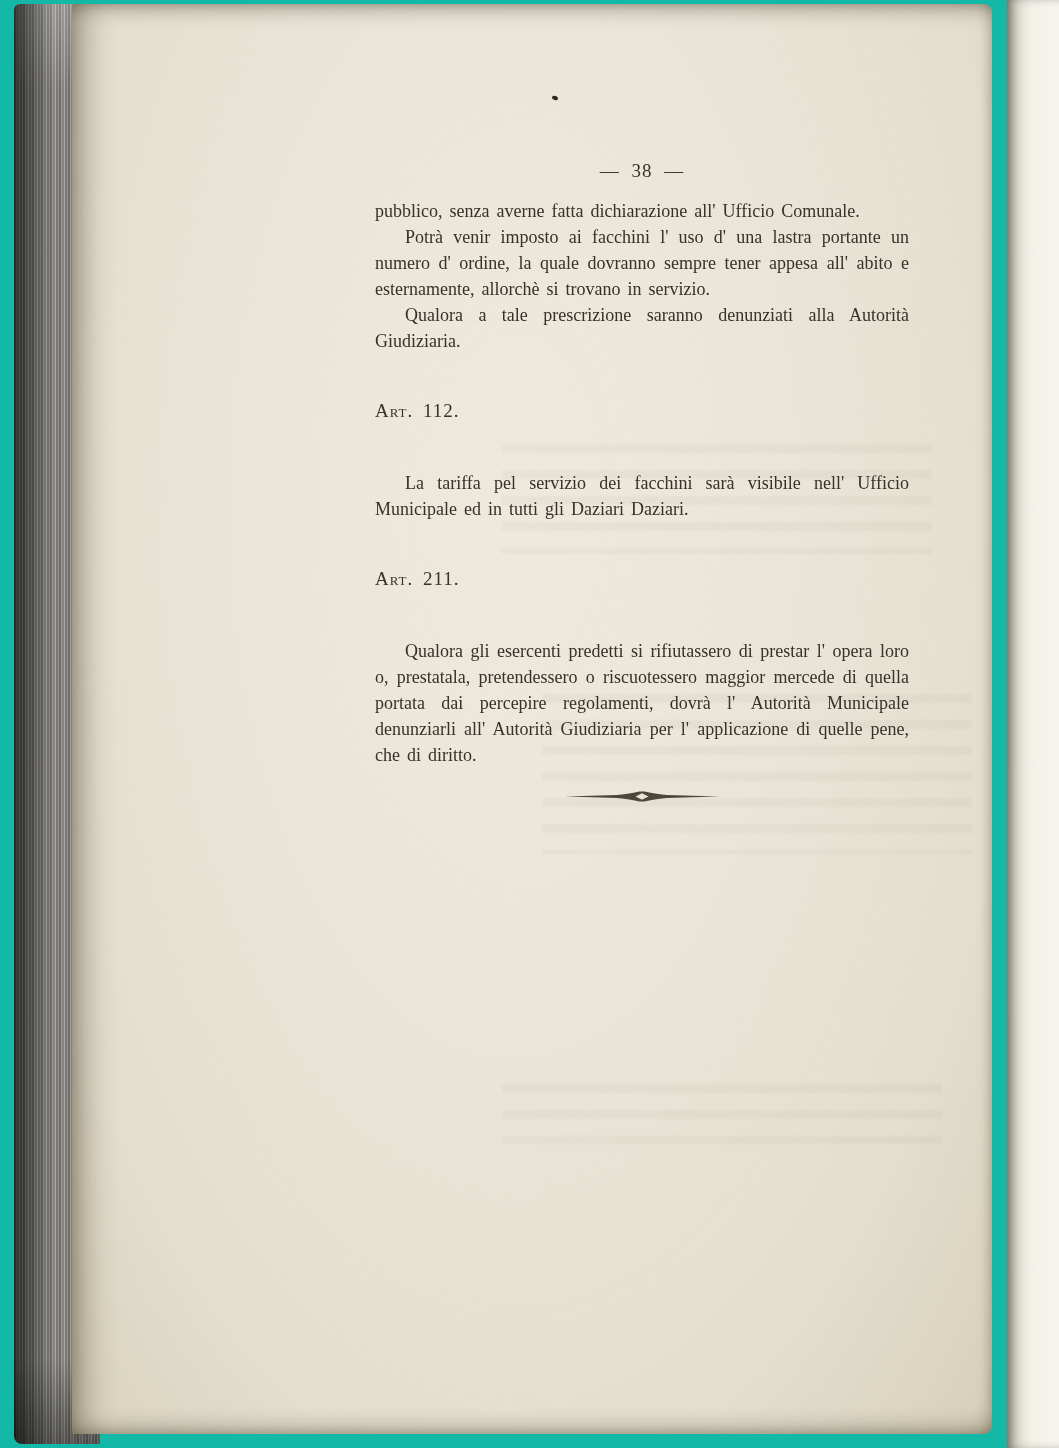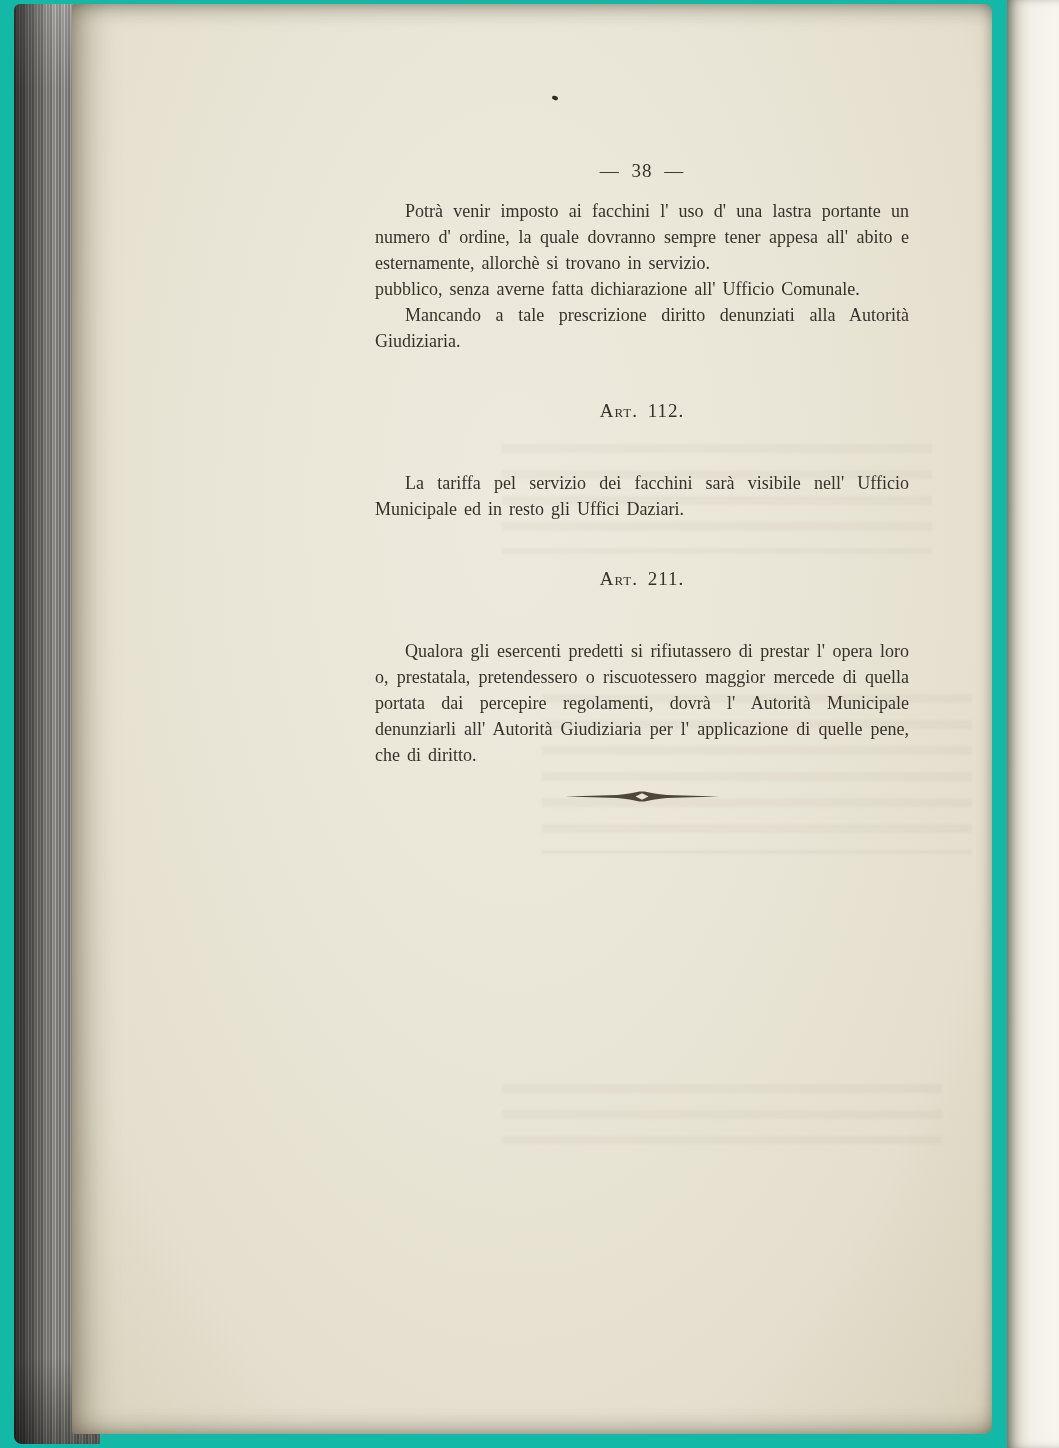--- a/index.html
+++ b/index.html
@@ -92,21 +92,20 @@
     text-align: center;
     word-spacing: 6px;
     letter-spacing: 1px;
     font-size: 19px;
     margin: 0 0 14px 0;
   }
   .para { margin: 0; }
   .para.indent { text-indent: 30px; }
   .art-heading {
     margin: 44px 0 46px 0;
-    text-align: center;
     text-indent: 0;
     font-variant: small-caps;
     font-size: 19px;
     letter-spacing: 1px;
     word-spacing: 4px;
   }
   .divider {
     margin: 22px auto 0 auto;
     width: 158px;
     height: 13px;
@@ -125,31 +124,31 @@
     <div class="show-through b"></div>
     <div class="show-through c"></div>
   </div>
 
   <div class="ink-speck"></div>
 
   <div class="text-column">
 
     <div class="page-number">— 38 —</div>
 
+    <p class="para">pubblico, senza averne fatta dichiarazione all' Ufficio Comunale.</p>
+
     <p class="para indent">Potrà venir imposto ai facchini l' uso d' una lastra portante un numero d' ordine, la quale dovranno sempre tener appesa all' abito e esternamente, allorchè si trovano in servizio.</p>
 
-    <p class="para">pubblico, senza averne fatta dichiarazione all' Ufficio Comunale.</p>
-
-    <p class="para indent">Mancando a tale prescrizione diritto denunziati alla Autorità Giudiziaria.</p>
+    <p class="para indent">Qualora a tale prescrizione saranno denunziati alla Autorità Giudiziaria.</p>
 
     <div class="art-heading">Art. 112.</div>
 
 
 
-    <p class="para indent">La tariffa pel servizio dei facchini sarà visibile nell' Ufficio Municipale ed in resto gli Uffici Daziari.</p>
+    <p class="para indent">La tariffa pel servizio dei facchini sarà visibile nell' Ufficio Municipale ed in tutti gli Daziari Daziari.</p>
 
     <div class="art-heading">Art. 211.</div>
 
     <p class="para indent">Qualora gli esercenti predetti si rifiutassero di prestar l' opera loro o, prestatala, pretendessero o riscuotessero maggior mercede di quella portata dai percepire regolamenti, dovrà l' Autorità Municipale denunziarli all' Autorità Giudiziaria per l' applicazione di quelle pene, che di diritto.</p>
 
     <svg class="divider" viewBox="0 0 158 13" xmlns="http://www.w3.org/2000/svg">
       <path d="M2 6.5 L54 5 C68 4.2 72 1.5 79 1.5 C86 1.5 90 4.2 104 5 L156 6.5 L104 8 C90 8.8 86 11.5 79 11.5 C72 11.5 68 8.8 54 8 Z" fill="#4d463a"></path>
       <path d="M79 3.2 L85.5 6.5 L79 9.8 L72.5 6.5 Z" fill="#e8e4d4"></path>
     </svg>
 

